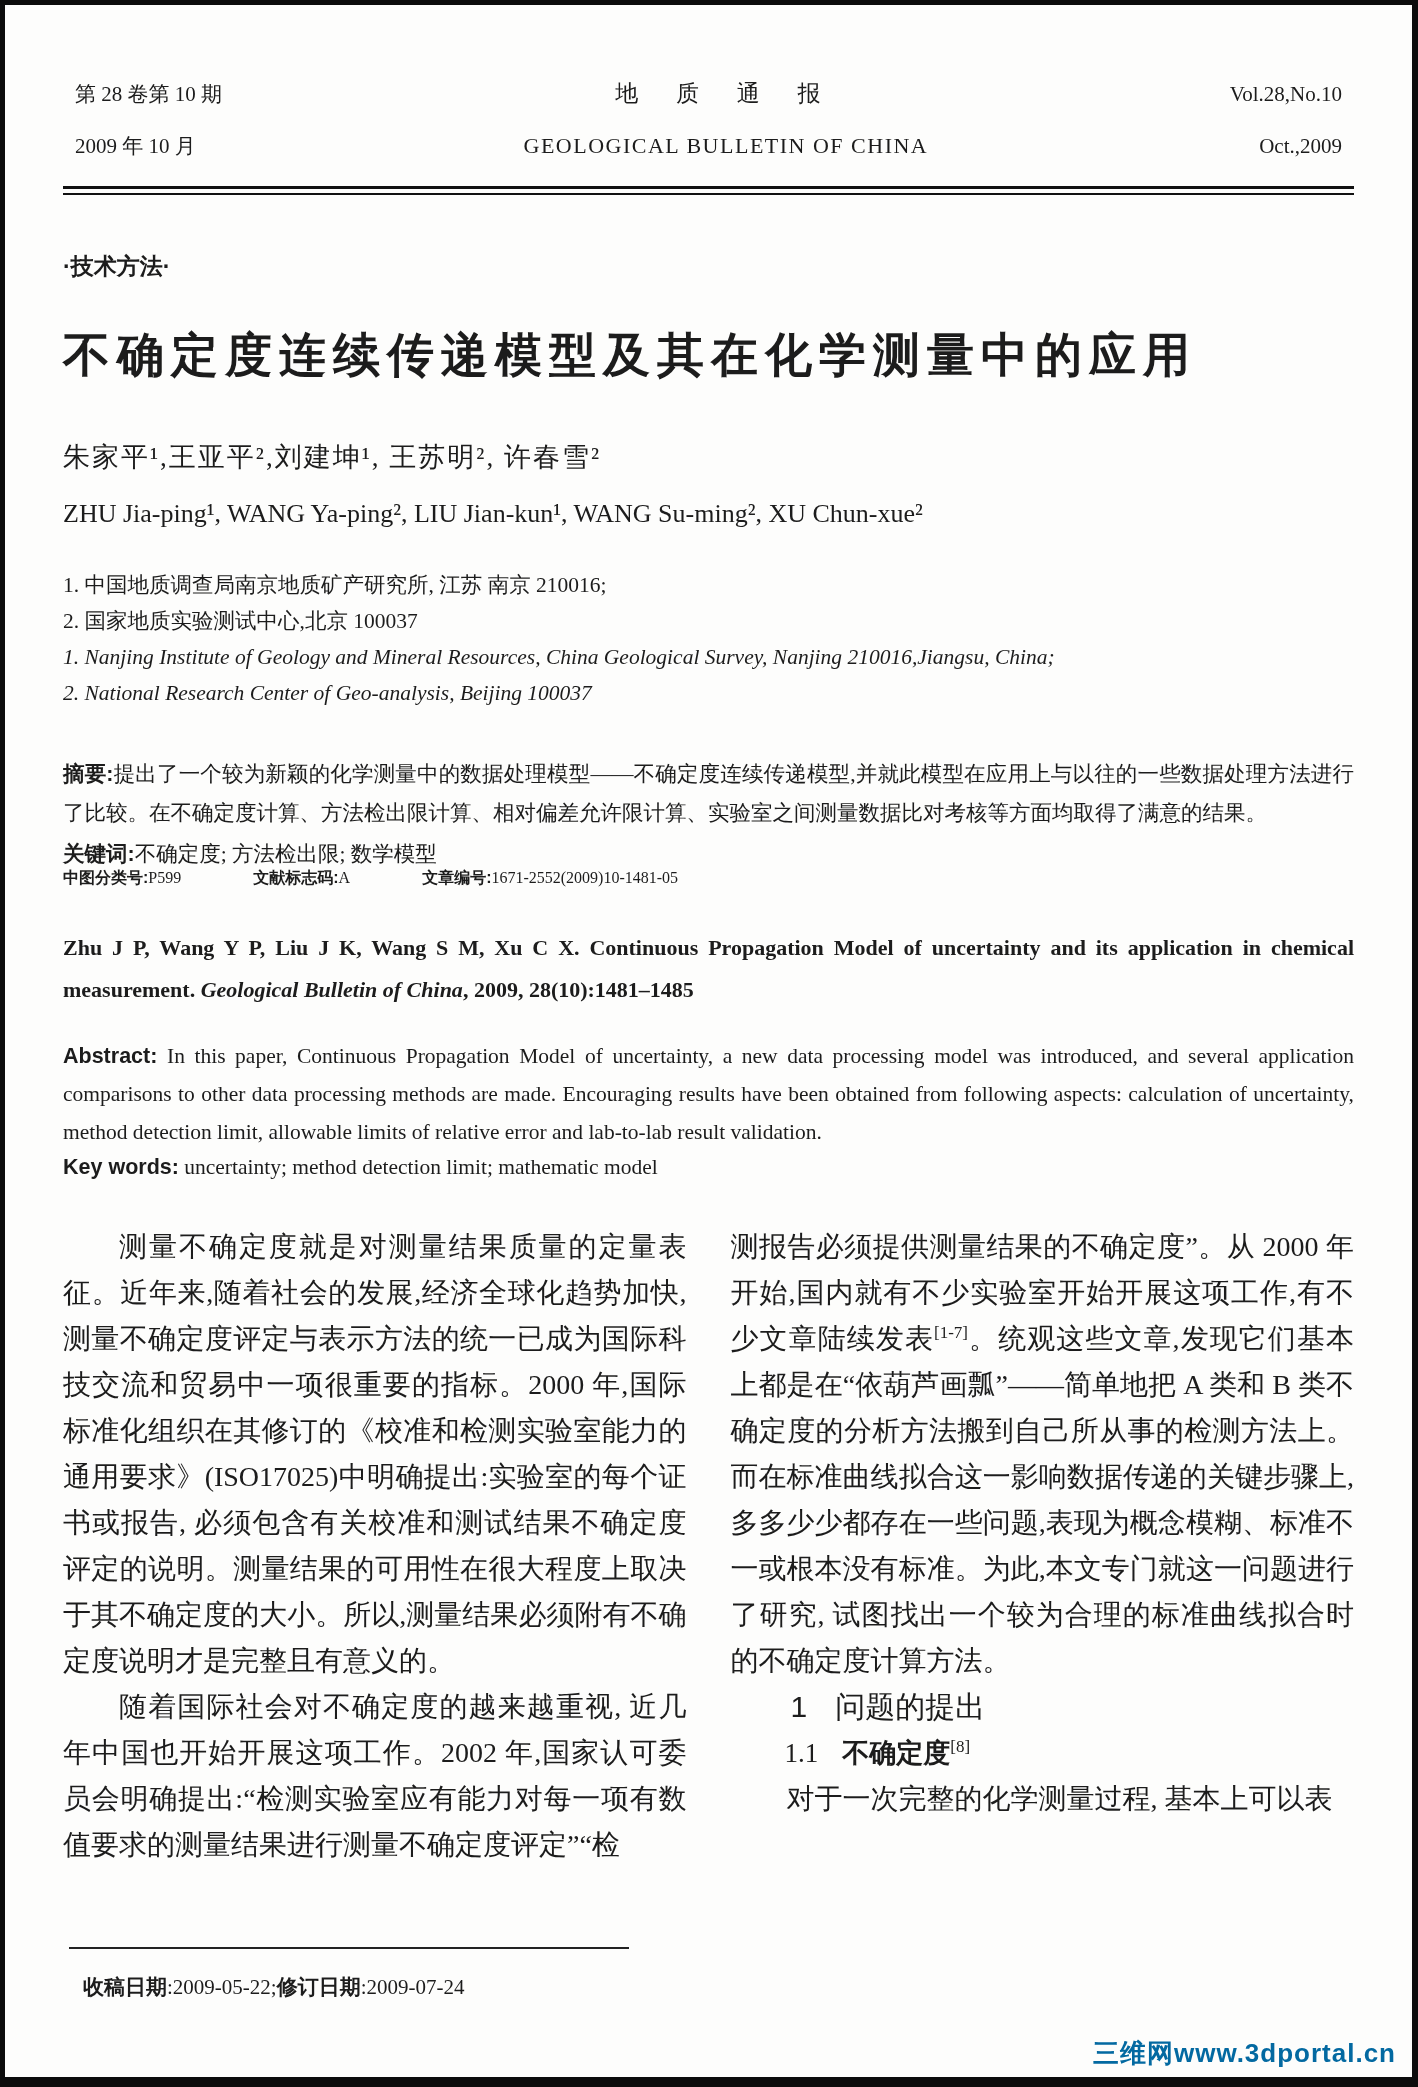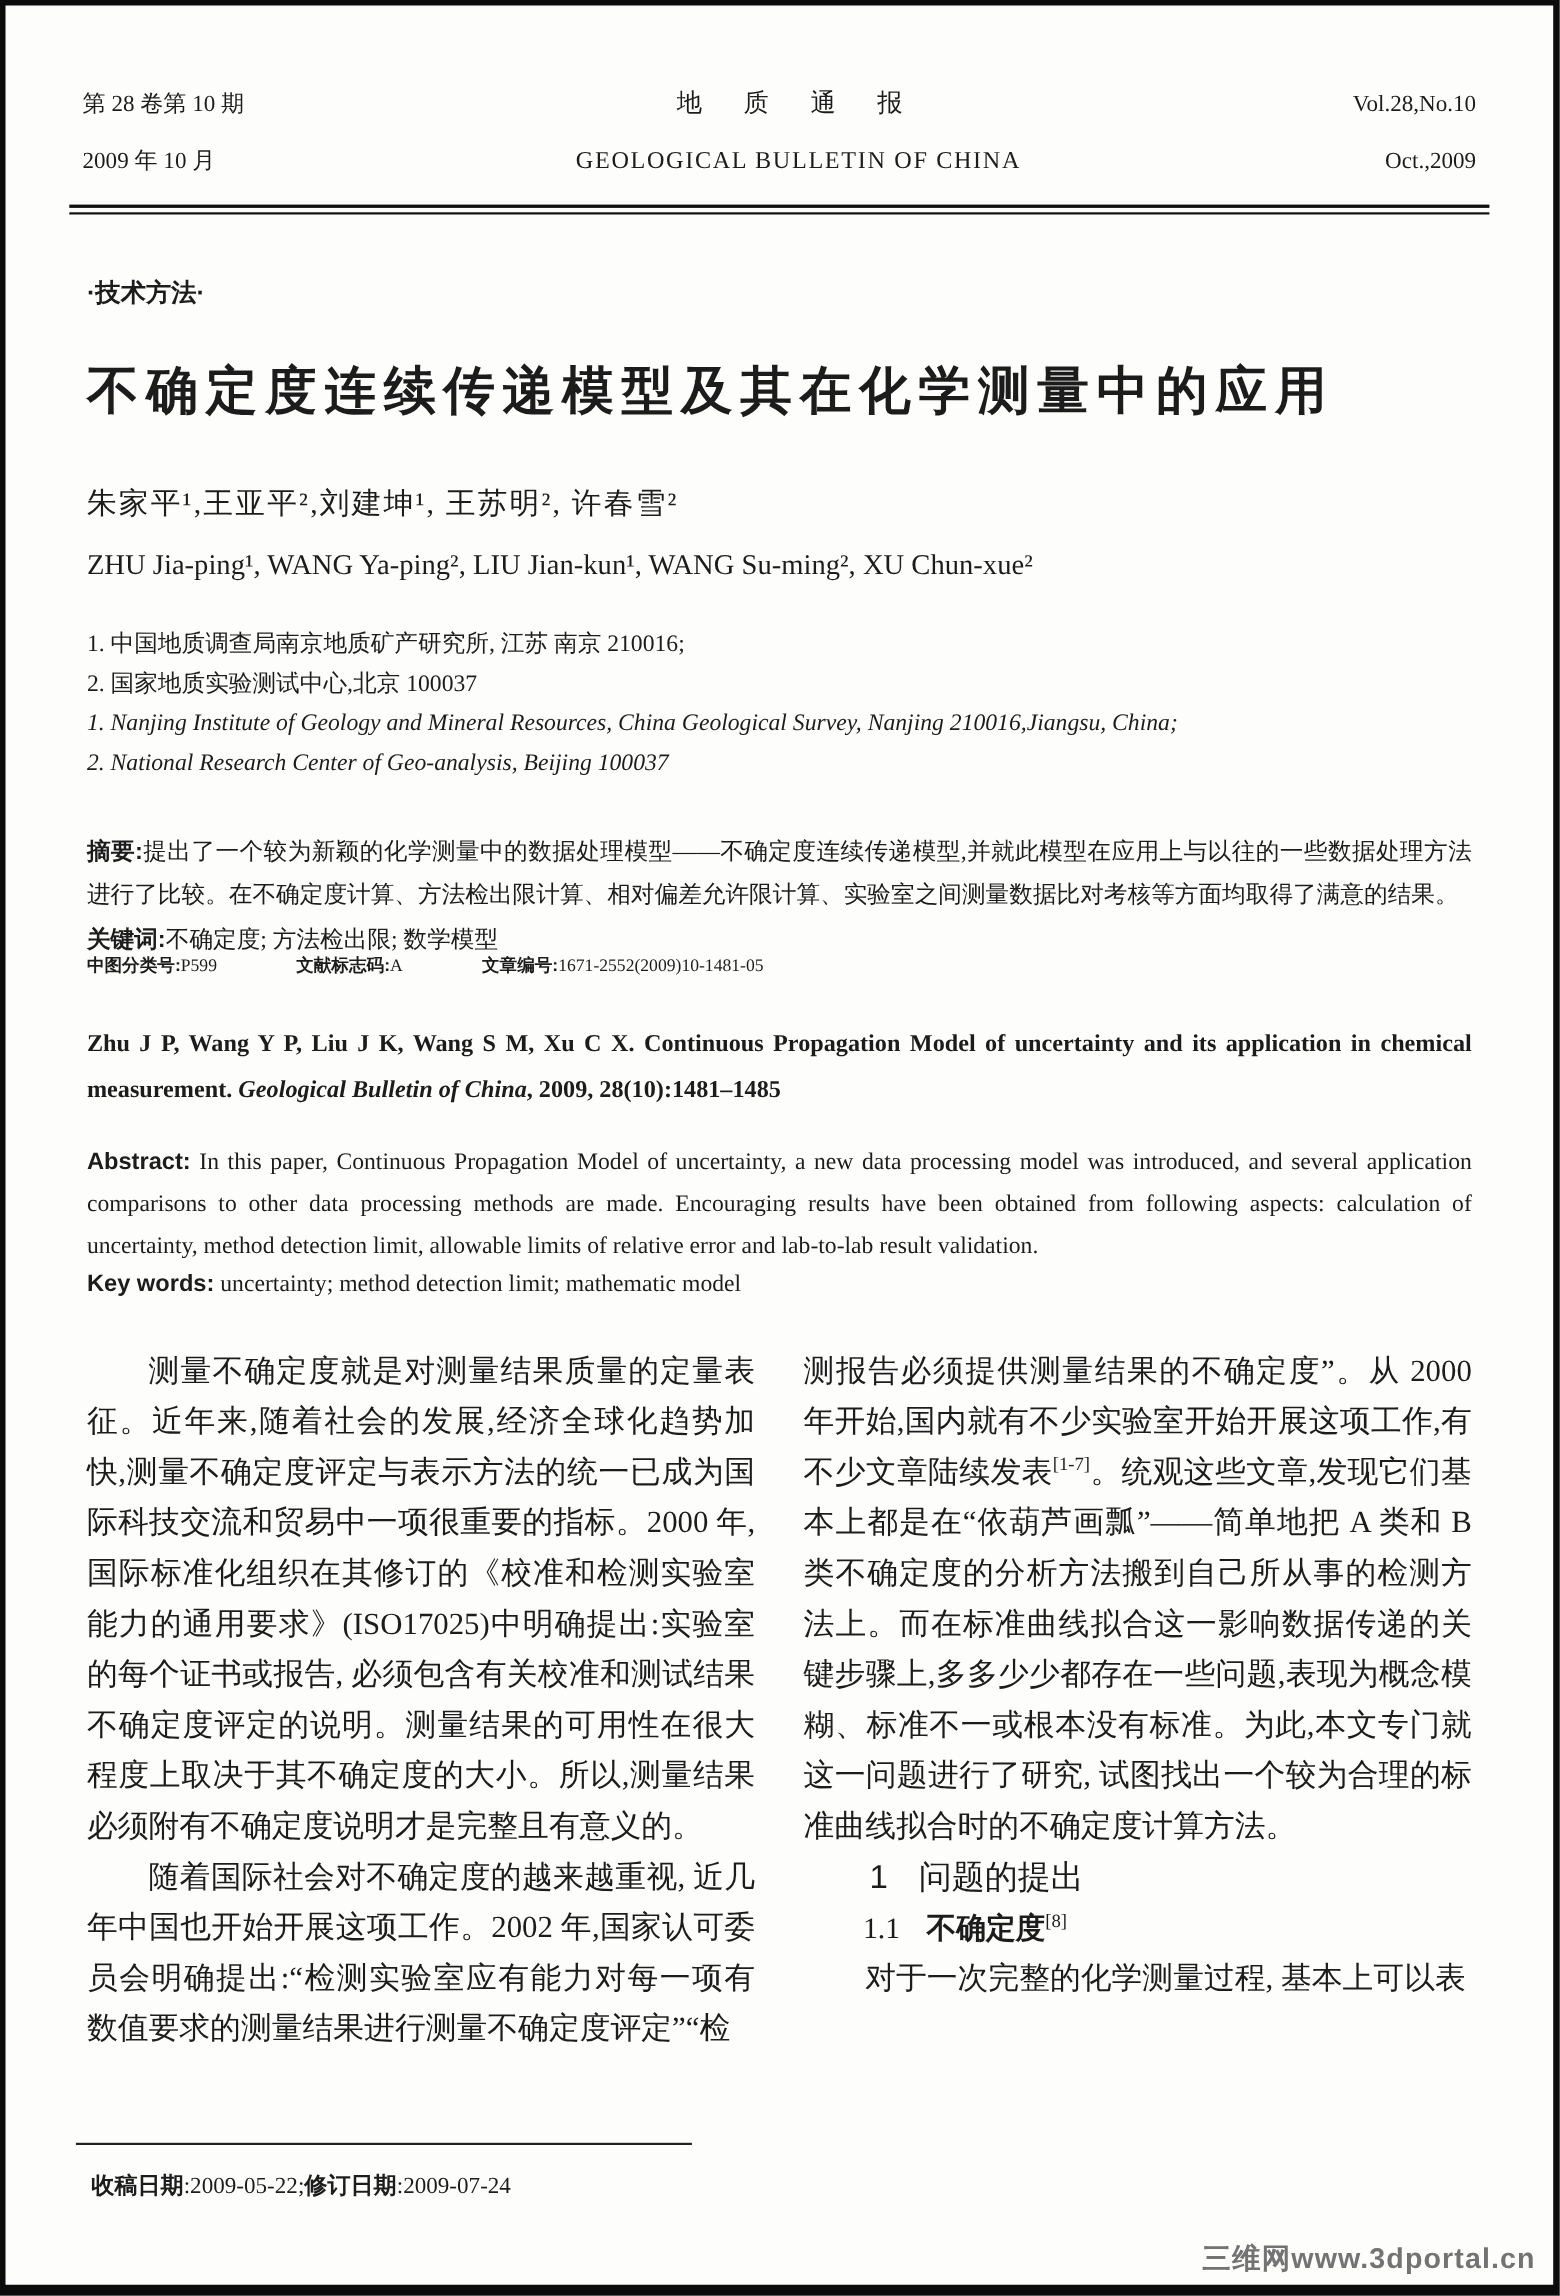--- a/index.html
+++ b/index.html
@@ -7,21 +7,21 @@
     position:relative;
     width:1418px; height:2087px;
     background:#fdfdfc;
     border:solid #0c0c0c;
     border-width:5px 6px 10px 5px;
     box-sizing:border-box;
     color:#1c1c1c;
     font-family:"Liberation Serif","DejaVu Serif",serif;
     overflow:hidden;
   }
-  .inner { padding:0 74px; }
+  .inner { padding:0 58px; }
 
   
   .hdr { display:flex; justify-content:space-between; align-items:flex-start; padding:63px 70px 0 70px; }
   .hdr .blk { line-height:52px; font-size:21px; }
   .hdr .blk.center { text-align:center; }
   .hdr .blk.right { text-align:right; }
   .journal-cn { letter-spacing:16px; font-size:23px; }
   .journal-en { letter-spacing:1.5px; font-size:22px; }
   .hdr-rule { margin:14px 58px 0 58px; height:4px; border-top:3px solid #111; border-bottom:2px solid #111; }
 
@@ -139,15 +139,15 @@
         <p>对于一次完整的化学测量过程, 基本上可以表</p>
       </div>
     </div>
   </div>
 
   <div class="footnotes">
     <div class="fn-rule"></div>
     <div class="fn-line"><span class="b-hei">收稿日期</span><span>:2009-05-22;</span><span class="b-hei">修订日期</span><span>:2009-07-24</span></div>
   </div>
 
-  <div class="watermark" style="color: #737373;">三维网www.3dportal.cn</div>
+  <div class="watermark" style="color: #0369a1;">三维网www.3dportal.cn</div>
 
 </div>
 
 </body></html>

